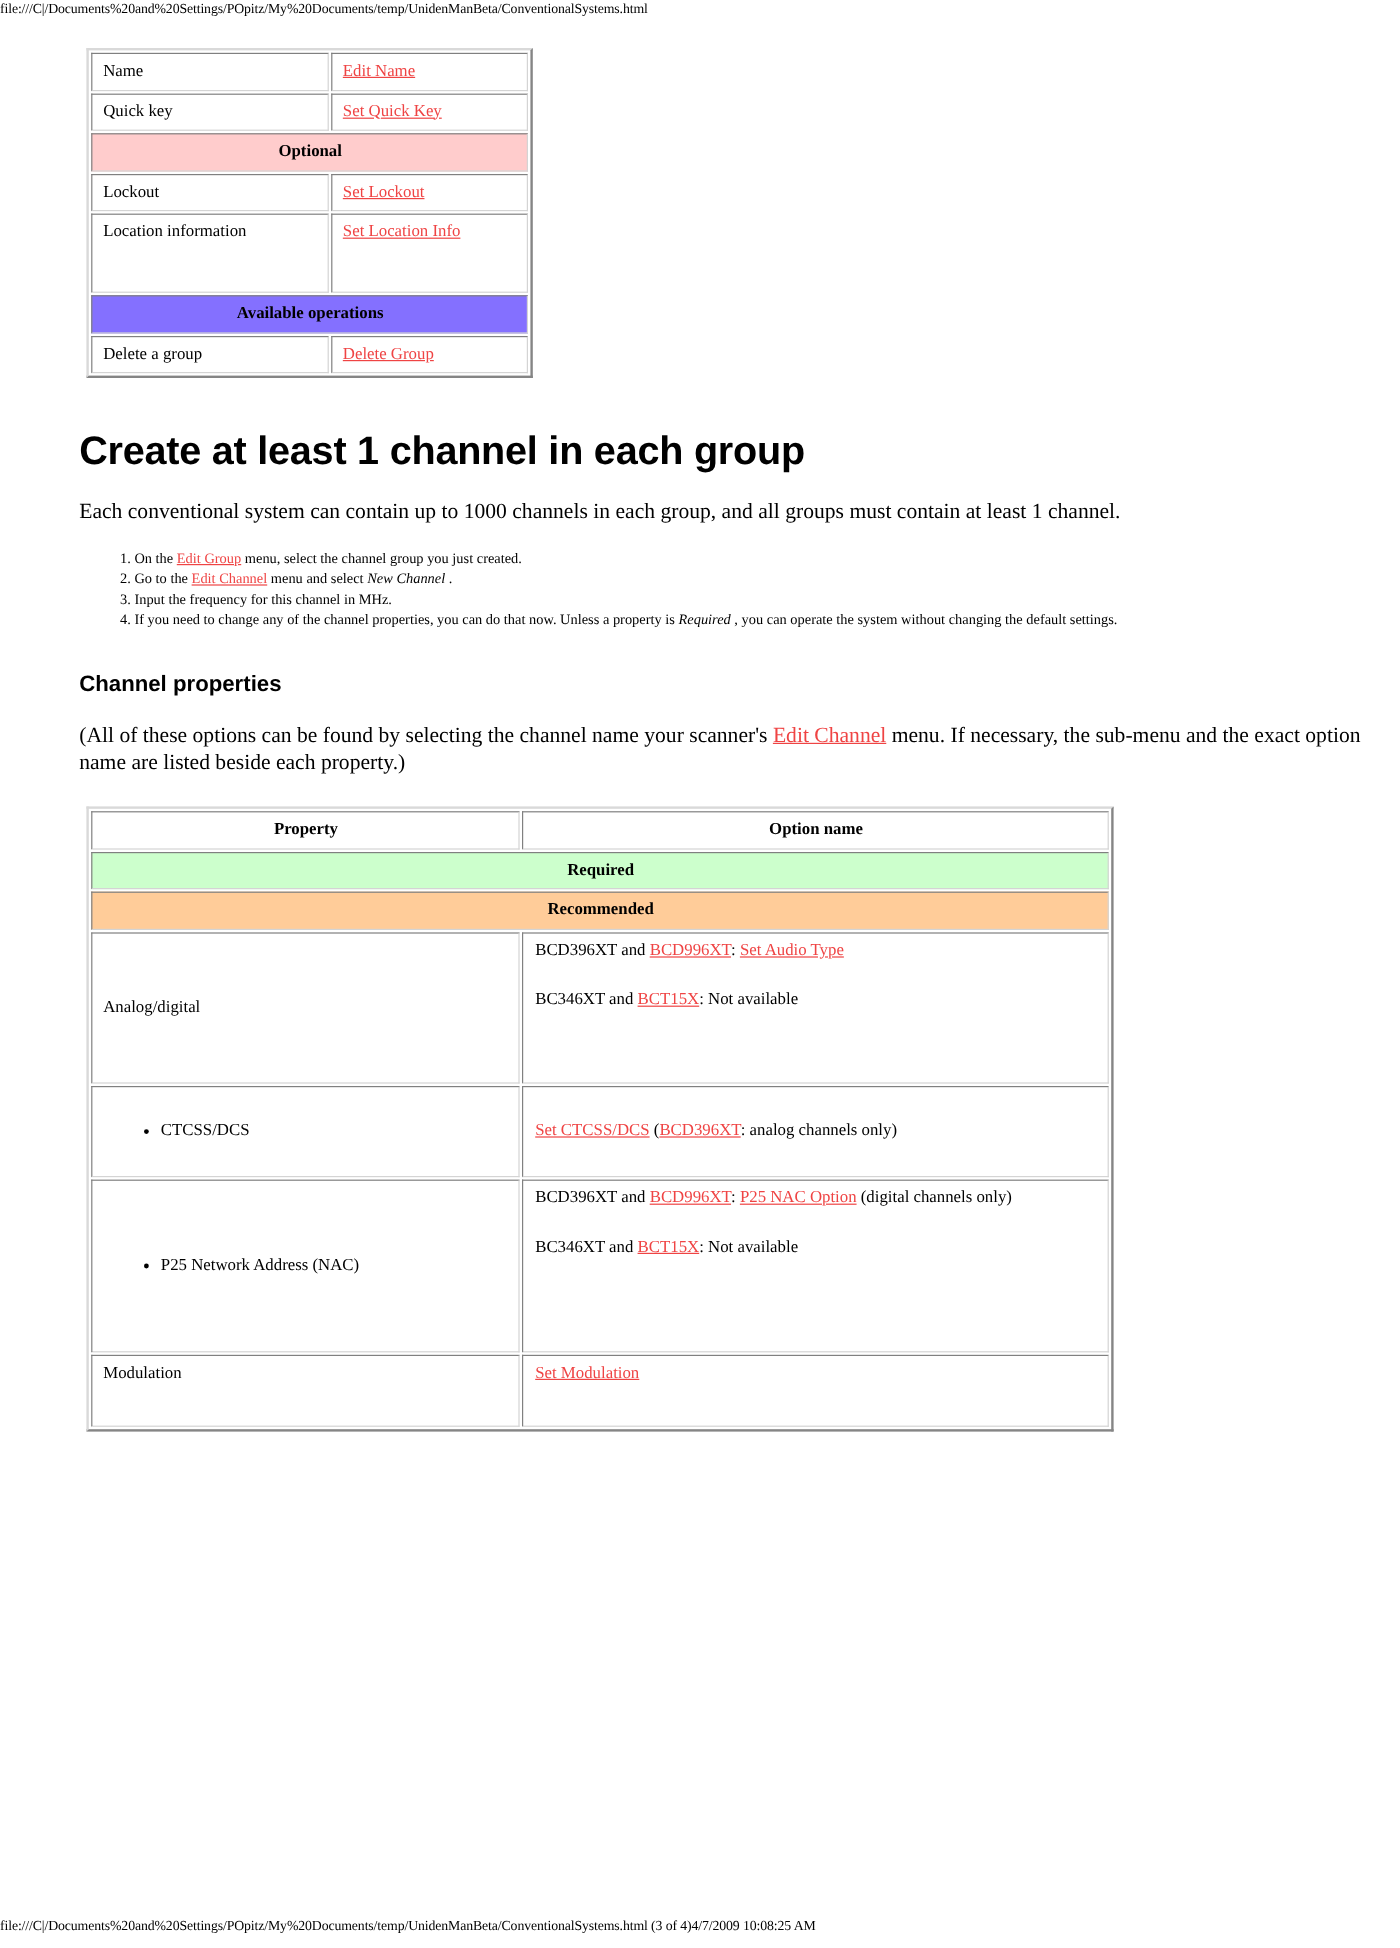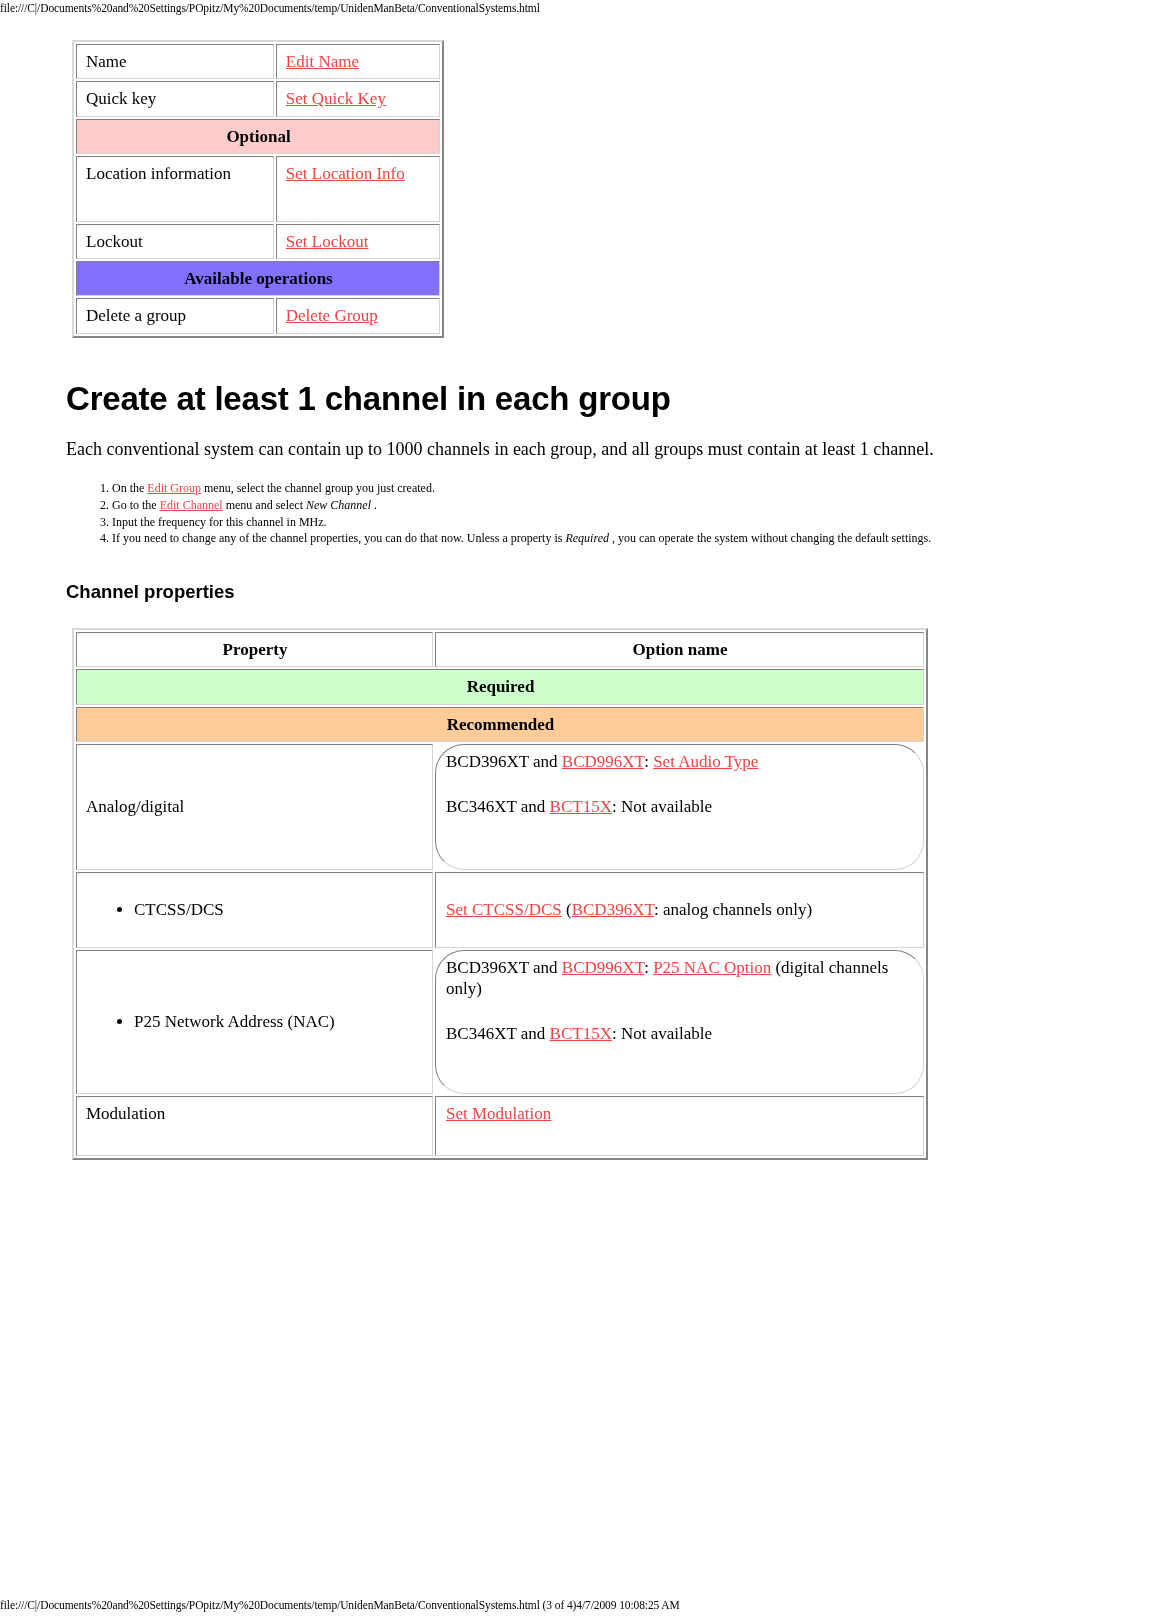--- a/index.html
+++ b/index.html
@@ -34,21 +34,21 @@
     left: 66px;
     width: 1070px;
   }
 
   
   table.doc {
     border-collapse: separate;
     border-spacing: 2px;
     background: #ffffff;
     border: 2px outset #d9d9d9;
-    font-size: 17px;
+    font-size: 14px;
     line-height: 1.25;
   }
   table.doc td, table.doc th {
     border: 1px inset #d4d4d4;
     padding: 6px 8px 6px 9px;
     vertical-align: middle;
     font-weight: normal;
     text-align: left;
   }
   table.doc td.section {
@@ -115,21 +115,21 @@
   #channel-table td.tall-d { height: 46px;  vertical-align: top; margin-top: 43px; }
   #channel-table ul.bullets {
     margin: 0;
     padding-left: 48px;
     list-style-type: disc;
   }
   #channel-table p.cellp {
     margin: 0 0 24px 0;
   }
   #channel-table p.cellp:last-child { margin-bottom: 0; }
-  #channel-table td.topline { vertical-align: top; border-radius: 29px; }
+  #channel-table td.topline { vertical-align: top; }
 </style>
 </head>
 <body>
 
 <div class="url-bar url-top">file:///C|/Documents%20and%20Settings/POpitz/My%20Documents/temp/UnidenManBeta/ConventionalSystems.html</div>
 
 <div class="content">
 
   <table class="doc" id="group-table">
     <tbody>
@@ -138,26 +138,26 @@
         <td class="opt"><a class="doclink" href="#">Edit Name</a></td>
       </tr>
       <tr>
         <td class="prop">Quick key</td>
         <td class="opt"><a class="doclink" href="#">Set Quick Key</a></td>
       </tr>
       <tr>
         <td class="section" colspan="2" style="background:#ffcccc">Optional</td>
       </tr>
       <tr>
+        <td class="prop">Lockout</td>
+        <td class="opt"><a class="doclink" href="#">Set Lockout</a></td>
+      </tr>
+      <tr>
         <td class="prop tall">Location information</td>
         <td class="opt tall"><a class="doclink" href="#">Set Location Info</a></td>
-      </tr>
-      <tr>
-        <td class="prop">Lockout</td>
-        <td class="opt"><a class="doclink" href="#">Set Lockout</a></td>
       </tr>
       <tr>
         <td class="section" colspan="2" style="background:#8470ff">Available operations</td>
       </tr>
       <tr>
         <td class="prop">Delete a group</td>
         <td class="opt"><a class="doclink" href="#">Delete Group</a></td>
       </tr>
     </tbody>
   </table>
@@ -168,20 +168,21 @@
 
   <ol class="doc-ol">
     <li><span>On the </span><a class="doclink" href="#">Edit Group</a><span> menu, select the channel group you just created.</span></li>
     <li><span>Go to the </span><a class="doclink" href="#">Edit Channel</a><span> menu and select </span><em>New Channel</em><span> .</span></li>
     <li><span>Input the frequency for this channel in MHz.</span></li>
     <li><span>If you need to change any of the channel properties, you can do that now. Unless a property is </span><em>Required</em><span> , you can operate the system without changing the default settings.</span></li>
   </ol>
 
   <h3 class="doc-h3">Channel properties</h3>
 
+  <p class="doc-p"><span>(All of these options can be found by selecting the channel name your scanner's </span><a class="doclink" href="#">Edit Channel</a><span> menu. If necessary, the sub-menu and the exact option name are listed beside each property.)</span></p>
 
   <table class="doc" id="channel-table">
     <tbody>
       <tr>
         <td class="prop head">Property</td>
         <td class="head">Option name</td>
       </tr>
       <tr>
         <td class="section" colspan="2" style="background:#ccffcc">Required</td>
       </tr>

